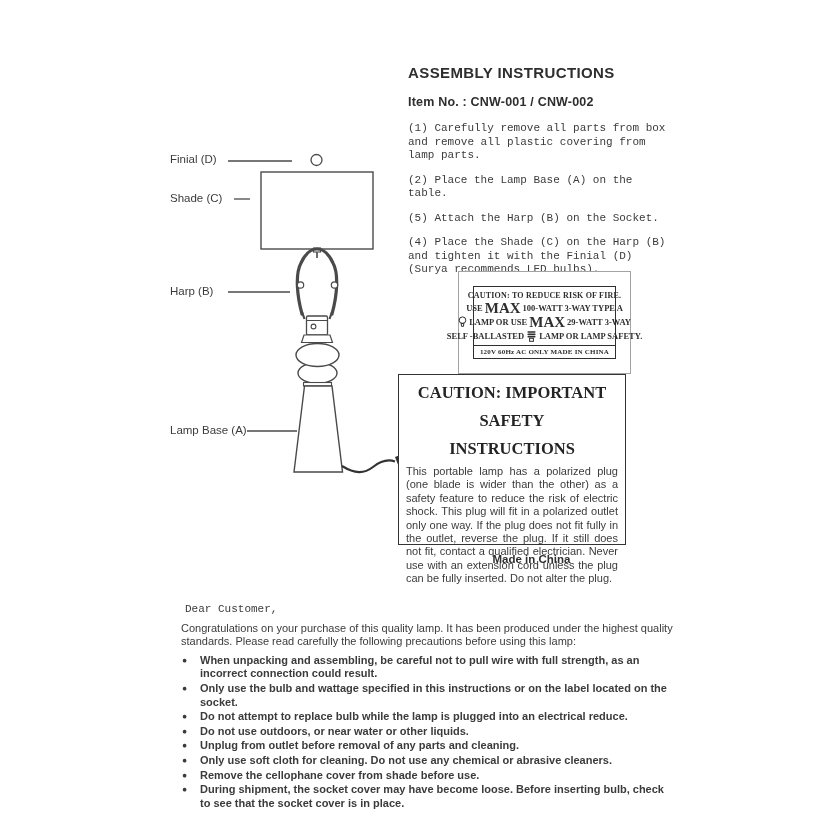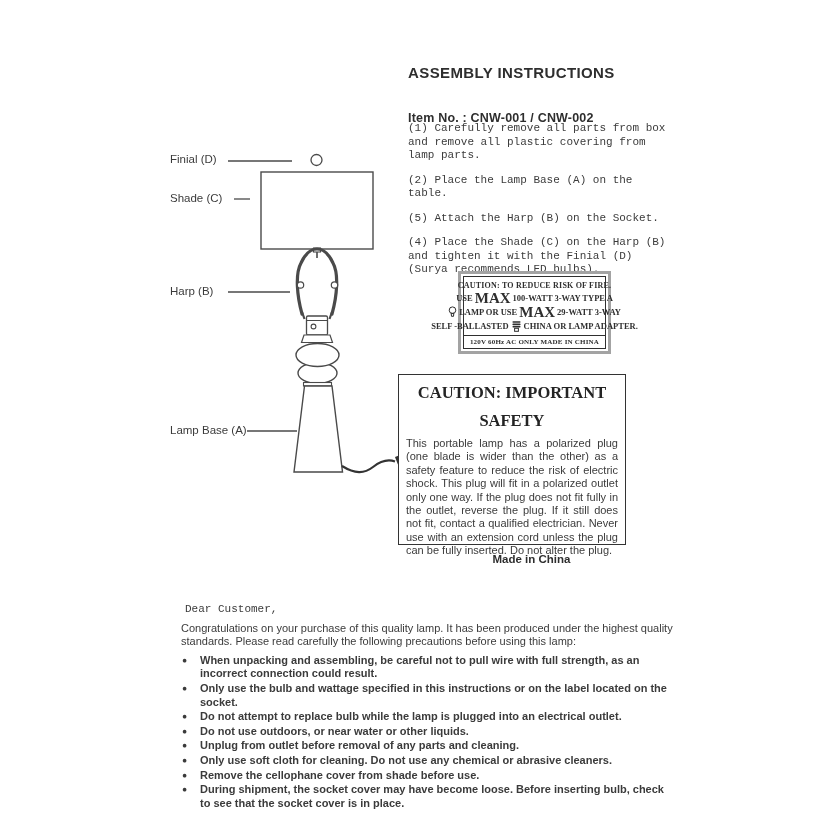--- a/index.html
+++ b/index.html
@@ -9,25 +9,25 @@
   }
   
   .diagram-svg{position:absolute;left:150px;top:140px;width:270px;height:345px;}
   .dg-label{position:absolute;font-size:11.5px;color:#3b3b3b;white-space:nowrap;}
   .lbl-finial{left:170px;top:153px;}
   .lbl-shade{left:170px;top:192px;}
   .lbl-harp{left:170px;top:285px;}
   .lbl-base{left:170px;top:424px;}
   
   .title{position:absolute;left:408px;top:64px;font-size:15px;font-weight:bold;color:#2e2e2e;letter-spacing:.4px;}
-  .item-no{position:absolute;left:408px;top:95px;font-size:12.5px;font-weight:bold;color:#2e2e2e;letter-spacing:.2px;margin-top:16px;}
+  .item-no{position:absolute;left:408px;top:95px;font-size:12.5px;font-weight:bold;color:#2e2e2e;letter-spacing:.2px;}
   .steps{position:absolute;left:408px;top:122px;width:263px;font-size:11px;line-height:13.5px;}
   .steps p{margin:0 0 11px 0;font-family:Liberation Mono, monospace;}
   
-  .warn-label{position:absolute;left:458px;top:271px;width:143px;border:3px solid #a3a3a3;padding:2px;background:#fff;}
+  .warn-label{position:absolute;left:458px;top:271px;width:143px;border:1px solid #a3a3a3;padding:14px;background:#fff;}
   .warn-inner{border:1px solid #2f2f2f;font-family:"Liberation Serif",serif;font-weight:bold;color:#2f2f2f;}
   .warn-row{display:flex;align-items:center;justify-content:center;gap:2px;white-space:nowrap;line-height:13px;}
   .warn-r1{font-size:8px;letter-spacing:.2px;height:12px;margin-top:2px;}
   .warn-r2,.warn-r3,.warn-r4{font-size:8.5px;height:14px;}
   .warn-max{font-size:15px;line-height:14px;}
   .warn-div{border-top:1px solid #2f2f2f;margin-top:2px;}
   .warn-r5{font-size:7px;height:12px;letter-spacing:.2px;}
   .warn-icon{display:inline-flex;}
   
   .safety-box{position:absolute;left:398px;top:374px;width:228px;height:171px;border:1.3px solid #333;background:#fff;box-sizing:border-box;}
@@ -120,42 +120,43 @@
         <span>29-WATT 3-WAY</span>
       </div>
       <div class="warn-row warn-r4">
         <span>SELF -BALLASTED</span>
         <span class="warn-icon">
           <svg width="11" height="12" viewBox="0 0 11 12">
               <path d="M2.2 2 h6.6 M2.2 4.4 h6.6 M2.2 6.8 h6.6" stroke="#2f2f2f" stroke-width="1.6" stroke-linecap="round" fill="none"></path>
               <rect x="3.6" y="8.3" width="3.8" height="3" fill="none" stroke="#2f2f2f" stroke-width="1"></rect>
             </svg>
         </span>
-        <span>CHINA OR LAMP ADAPTER.</span>
+        <span>LAMP OR LAMP SAFETY.</span>
       </div>
       <div class="warn-div"></div>
       <div class="warn-row warn-r5">120V 60Hz AC ONLY  MADE  IN CHINA</div>
     </div>
   </div>
 
   <div class="safety-box">
     <div class="safety-title">
       <div>CAUTION: IMPORTANT SAFETY</div>
+      <div>INSTRUCTIONS</div>
     </div>
     <div class="safety-body">This portable lamp has a polarized plug (one blade is wider than the other) as a safety feature to reduce the risk of electric shock. This plug will fit in a polarized outlet only one way. If the plug does not fit fully in the outlet, reverse the plug. If it still does not fit, contact a qualified electrician. Never use with an extension cord unless the plug can be fully inserted. Do not alter the plug.</div>
   </div>
   <div class="made-in">Made in China</div>
 
   <div class="customer">
     <p class="salutation">Dear Customer,</p>
     <p class="intro">Congratulations on your purchase of this quality lamp. It has been produced under the highest quality standards. Please read carefully the following precautions before using this lamp:</p>
     <ul>
       <li>When unpacking and assembling, be careful not to pull wire with full strength, as an incorrect connection could result.</li>
       <li>Only use the bulb and wattage specified in this instructions or on the label located on the socket.</li>
-      <li>Do not attempt to replace bulb while the lamp is plugged into an electrical outlet.</li>
+      <li>Do not attempt to replace bulb while the lamp is plugged into an electrical reduce.</li>
       <li>Do not use outdoors, or near water or other liquids.</li>
       <li>Unplug from outlet before removal of any parts and cleaning.</li>
       <li>Only use soft cloth for cleaning. Do not use any chemical or abrasive cleaners.</li>
       <li>Remove the cellophane cover from shade before use.</li>
       <li>During shipment, the socket cover may have become loose. Before inserting bulb, check to see that the socket cover is in place.</li>
     </ul>
   </div>
 
 </div>
 

